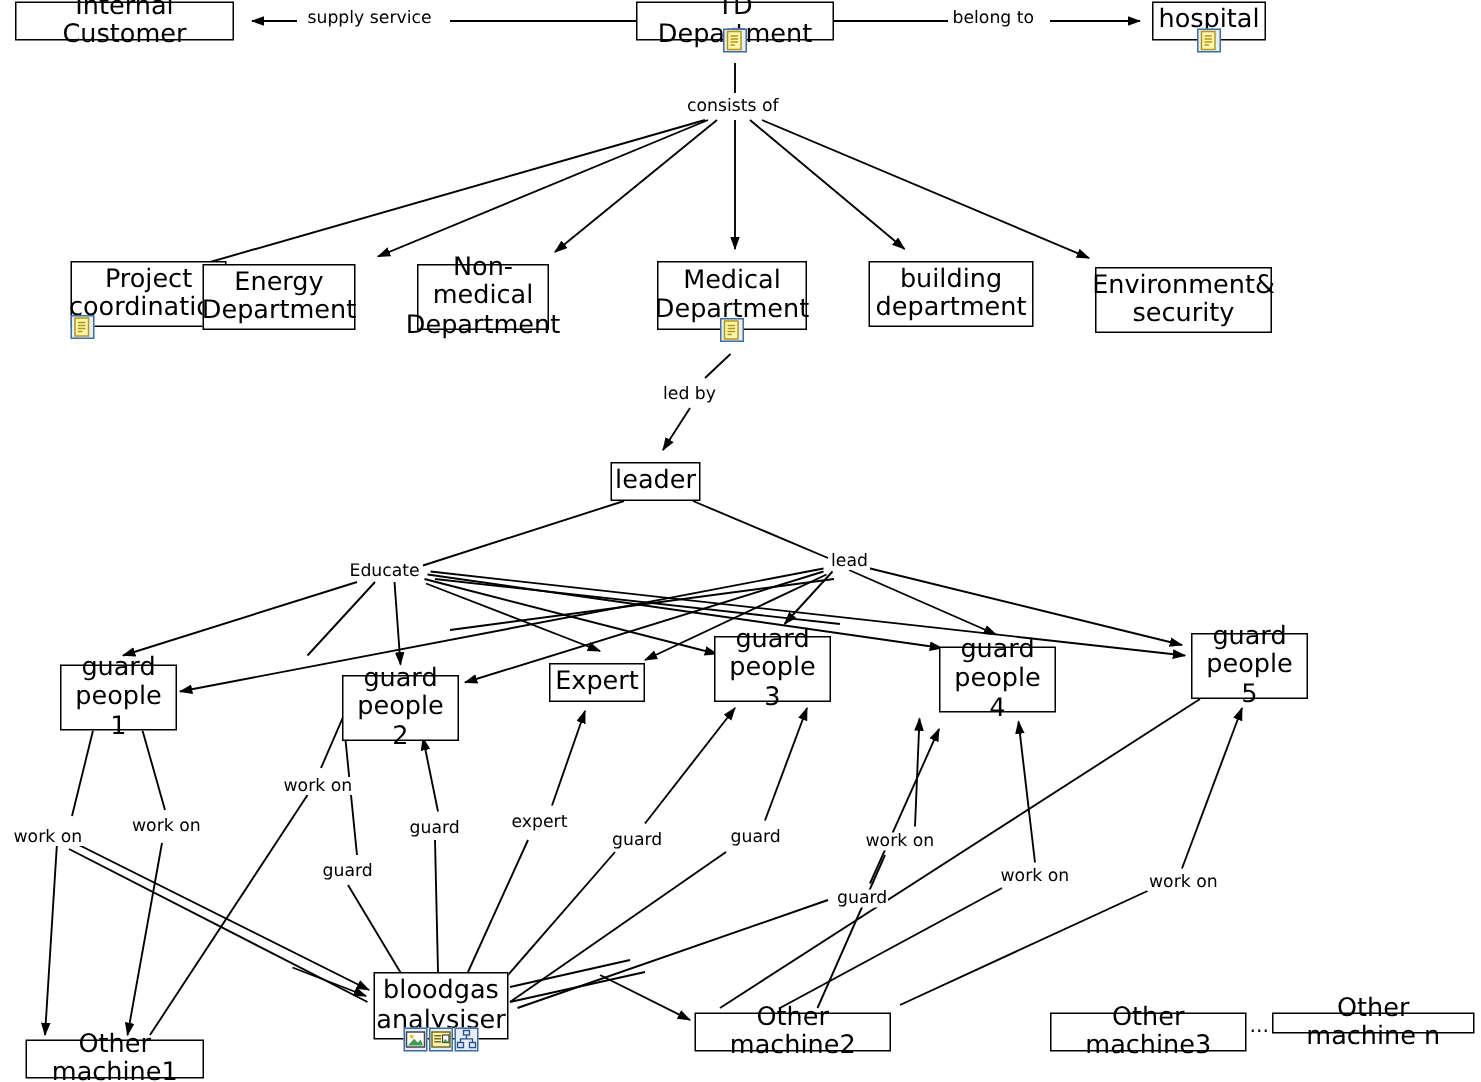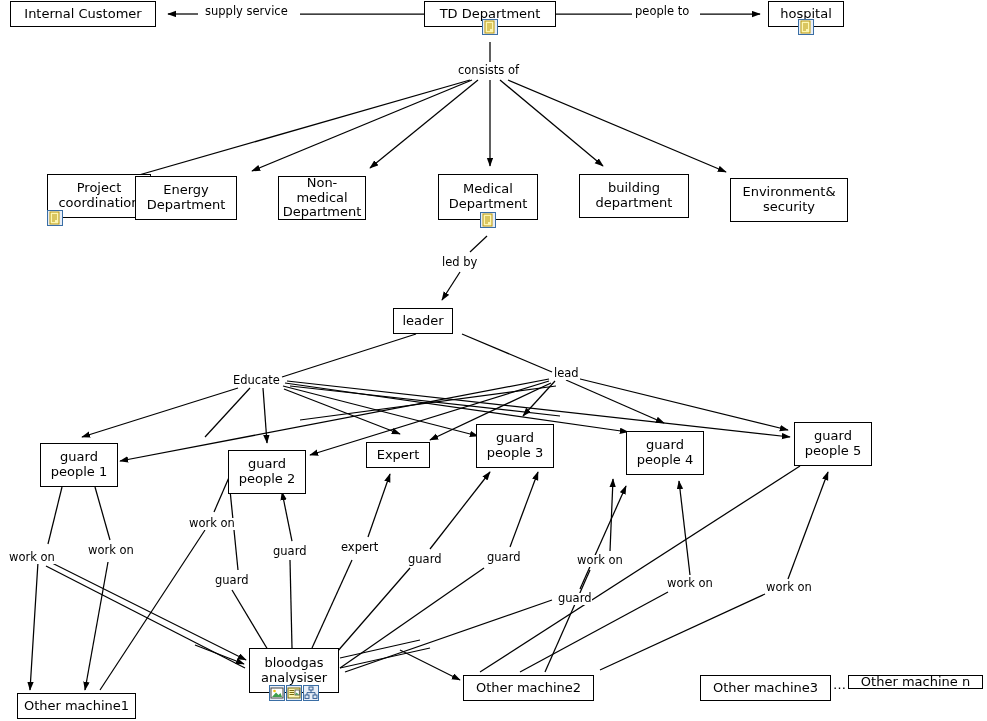--- a/index.html
+++ b/index.html
@@ -8,21 +8,21 @@
   svg.edges{position:absolute;left:0;top:0;width:987px;height:721px;pointer-events:none;}
   .node{
     position:absolute;
     border:1.3px solid #000;
     background:#fff;
     box-sizing:border-box;
     display:flex;
     align-items:center;
     justify-content:center;
     text-align:center;
-    font-size:13px;
+    font-size:17px;
     line-height:1.12;
     color:#000;
     padding:2px 5px;
     white-space:pre-line;
   }
   .elabel{
     position:absolute;
     font-size:11.5px;
     color:#000;
     background:#fff;
@@ -209,21 +209,21 @@
             <line x1="4" y1="6" x2="9" y2="6" stroke="#b8960c"></line>
             <line x1="4" y1="8" x2="9" y2="8" stroke="#b8960c"></line>
             <line x1="4" y1="10" x2="7" y2="10" stroke="#b8960c"></line>
           </svg>
         </span>
       </div>
       <div class="node" style="left: 579px; top: 174px; width: 110px; height: 44px;"><span>building
 department</span></div>
       <div class="node" style="left: 730px; top: 178px; width: 118px; height: 44px; justify-content: center;"><span>Environment&amp;
 security</span></div>
-      <div class="node" style="left: 393px; top: 308px; width: 60px; height: 26px;"><span>leader</span></div>
+      <div class="node" style="left: 407px; top: 308px; width: 60px; height: 26px;"><span>leader</span></div>
       <div class="node" style="left: 40px; top: 443px; width: 78px; height: 44px;"><span>guard
 people 1</span></div>
       <div class="node" style="left: 228px; top: 450px; width: 78px; height: 44px;"><span>guard
 people 2</span></div>
       <div class="node" style="left: 366px; top: 442px; width: 64px; height: 26px;"><span>Expert</span></div>
       <div class="node" style="left: 476px; top: 424px; width: 78px; height: 44px;"><span>guard
 people 3</span></div>
       <div class="node" style="left: 626px; top: 431px; width: 78px; height: 44px;"><span>guard
 people 4</span></div>
       <div class="node" style="left: 794px; top: 422px; width: 78px; height: 44px;"><span>guard
@@ -257,21 +257,21 @@
           </svg>
         </span>
       </div>
       <div class="node" style="left: 17px; top: 693px; width: 119px; height: 26px;"><span>Other machine1</span></div>
       <div class="node" style="left: 463px; top: 675px; width: 131px; height: 26px;"><span>Other machine2</span></div>
       <div class="node" style="left: 700px; top: 675px; width: 131px; height: 26px;"><span>Other machine3</span></div>
       <div class="node" style="left: 848px; top: 675px; width: 135px; height: 14px;"><span>Other machine n</span></div>
     </div>
   <div id="labels">
       <div class="elabel" style="left: 204px; top: 6px;">supply service</div>
-      <div class="elabel" style="left: 634px; top: 6px;">people to</div>
+      <div class="elabel" style="left: 634px; top: 6px;">belong to</div>
       <div class="elabel" style="left: 457px; top: 65px;">consists of</div>
       <div class="elabel" style="left: 441px; top: 257px;">led by</div>
       <div class="elabel" style="left: 232px; top: 375px;">Educate</div>
       <div class="elabel" style="left: 553px; top: 368px;">lead</div>
       <div class="elabel" style="left: 8px; top: 552px;">work on</div>
       <div class="elabel" style="left: 87px; top: 545px;">work on</div>
       <div class="elabel" style="left: 188px; top: 518px;">work on</div>
       <div class="elabel" style="left: 214px; top: 575px;">guard</div>
       <div class="elabel" style="left: 272px; top: 546px;">guard</div>
       <div class="elabel" style="left: 340px; top: 542px;">expert</div>

